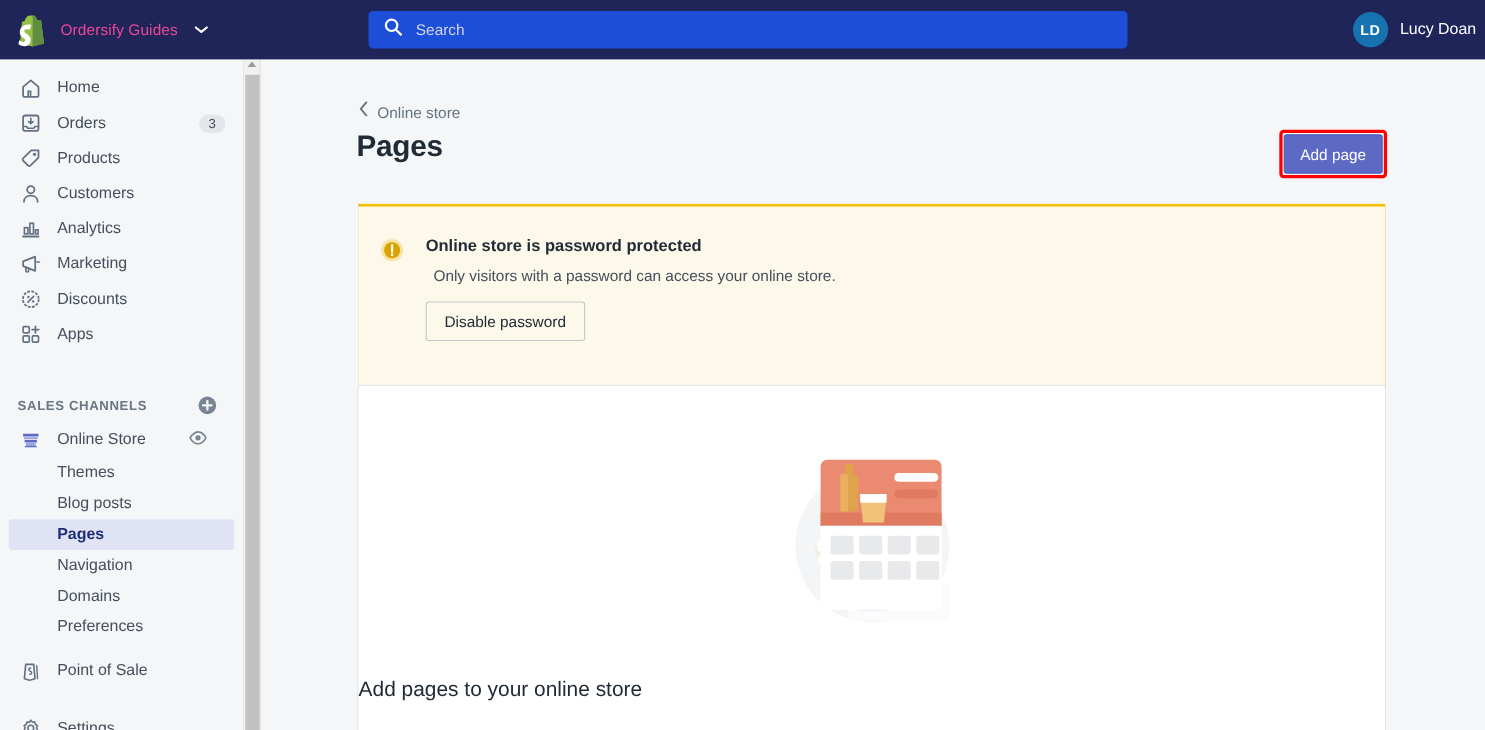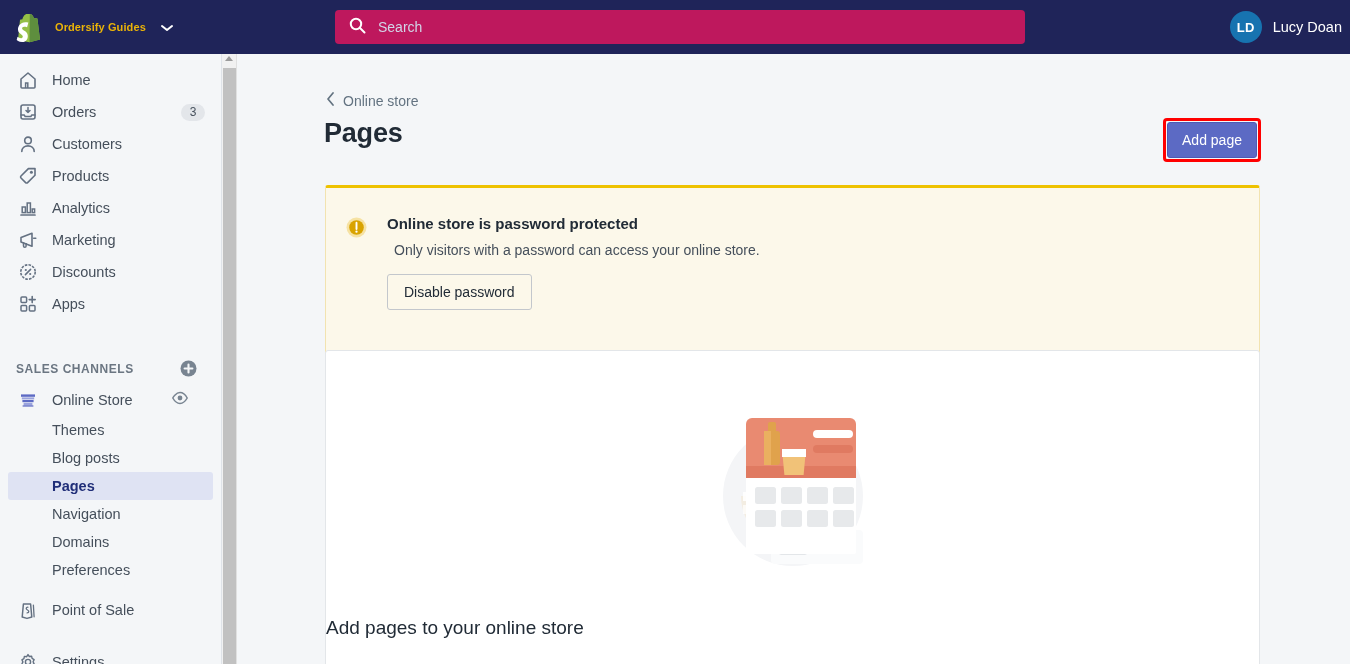--- a/index.html
+++ b/index.html
@@ -14,29 +14,29 @@
   .topbar {
     position: absolute; top: 0; left: 0;
     width: 1350px; height: 54px;
     background: #1f2459;
     display: flex; align-items: center;
     z-index: 40;
   }
   .brand { display: flex; align-items: center; gap: 11px; padding-left: 14px; width: 216px; }
   .shopify-bag { width: 30px; height: 32px; flex: 0 0 auto; }
   .brand-name {
-    color: #eab308; font-size: 11px; font-weight: bold;
+    color: #ec4899; font-size: 14px; font-weight: normal;
     letter-spacing: .1px; white-space: nowrap;
   }
   .brand-caret { margin-left: 4px; }
 
   .searchwrap { position: absolute; left: 335px; top: 10px; width: 690px; height: 34px; }
   .searchbox {
     width: 100%; height: 100%;
-    background: #be185d; border-radius: 4px;
+    background: #1d4ed8; border-radius: 4px;
     display: flex; align-items: center; gap: 12px;
     padding-left: 14px;
   }
   .search-ph { color: #d2d5e8; font-size: 14px; }
 
   .userbox {
     position: absolute; right: 0; top: 0; height: 54px;
     display: flex; align-items: center; gap: 11px; padding-right: 8px;
   }
   .avatar {
@@ -243,35 +243,35 @@
             <path d="M10 5.5v5m0 0l-2-2m2 2l2-2M3 13h3.2l1 1.6h5.6l1-1.6H17" fill="none" stroke="#647182" stroke-width="1.5" stroke-linecap="round" stroke-linejoin="round"></path>
           </svg>
       </span>
       <span class="nav-label">Orders</span>
       <span class="nav-badge">3</span>
     </div>
 
     <div class="nav-item">
       <span class="ico">
         <svg width="20" height="20" viewBox="0 0 20 20">
+            <path d="M10.4 2.6H17V9.2l-7.4 7.4a1.4 1.4 0 01-2 0l-4.6-4.6a1.4 1.4 0 010-2z" fill="none" stroke="#647182" stroke-width="1.6" stroke-linejoin="round"></path>
+            <circle cx="13.4" cy="6.3" r="1.5" fill="#647182"></circle>
+          </svg>
+      </span>
+      <span class="nav-label">Products</span>
+    </div>
+
+    <div class="nav-item">
+      <span class="ico">
+        <svg width="20" height="20" viewBox="0 0 20 20">
             <circle cx="10" cy="6.4" r="3.3" fill="none" stroke="#647182" stroke-width="1.6"></circle>
             <path d="M3.8 17.5c0-3.6 2.8-5.6 6.2-5.6s6.2 2 6.2 5.6" fill="none" stroke="#647182" stroke-width="1.6" stroke-linecap="round"></path>
           </svg>
       </span>
       <span class="nav-label">Customers</span>
-    </div>
-
-    <div class="nav-item">
-      <span class="ico">
-        <svg width="20" height="20" viewBox="0 0 20 20">
-            <path d="M10.4 2.6H17V9.2l-7.4 7.4a1.4 1.4 0 01-2 0l-4.6-4.6a1.4 1.4 0 010-2z" fill="none" stroke="#647182" stroke-width="1.6" stroke-linejoin="round"></path>
-            <circle cx="13.4" cy="6.3" r="1.5" fill="#647182"></circle>
-          </svg>
-      </span>
-      <span class="nav-label">Products</span>
     </div>
 
     <div class="nav-item">
       <span class="ico">
         <svg width="20" height="20" viewBox="0 0 20 20">
             <path d="M3 17h14" stroke="#647182" stroke-width="1.7" stroke-linecap="round"></path>
             <rect x="4.2" y="9" width="3.2" height="5.6" fill="none" stroke="#647182" stroke-width="1.5"></rect>
             <rect x="9.2" y="5" width="3.2" height="9.6" fill="none" stroke="#647182" stroke-width="1.5"></rect>
             <rect x="14.2" y="11" width="2.4" height="3.6" fill="none" stroke="#647182" stroke-width="1.5"></rect>
           </svg>

